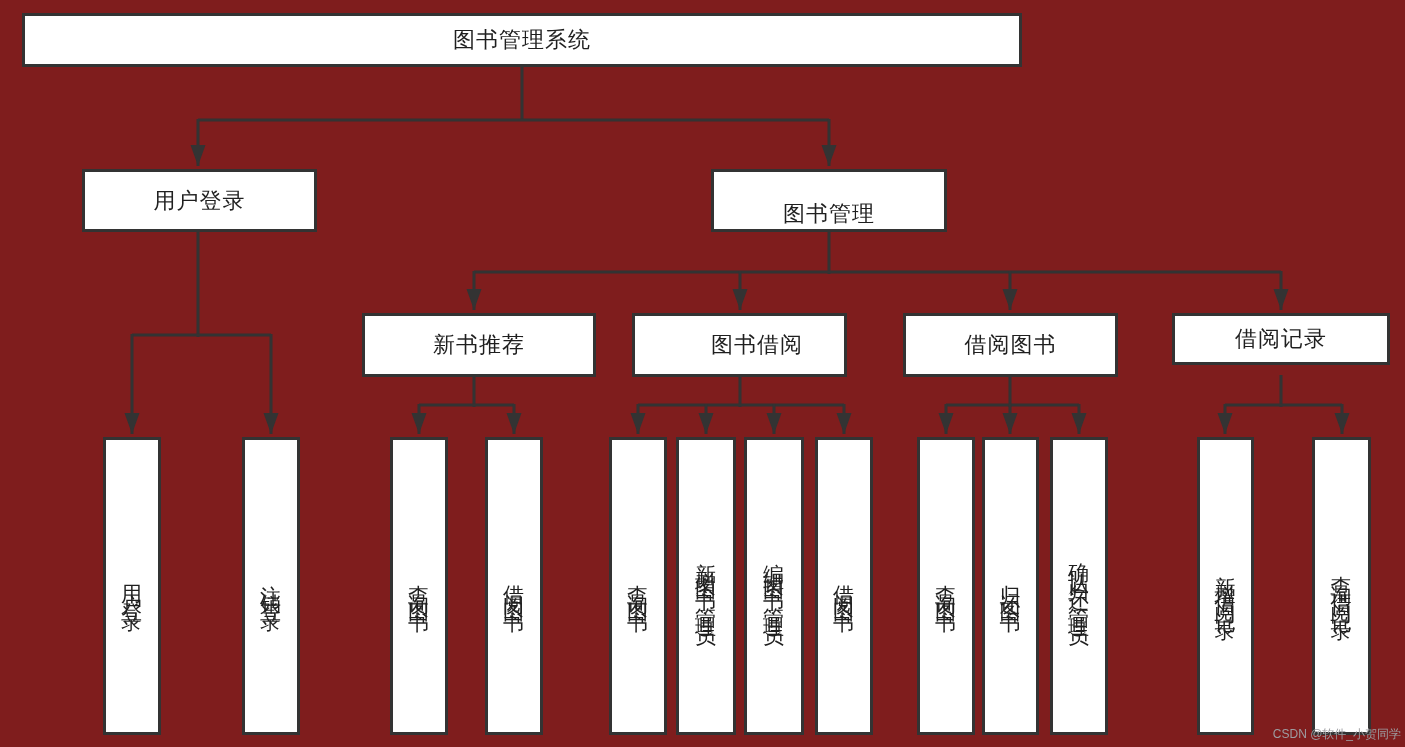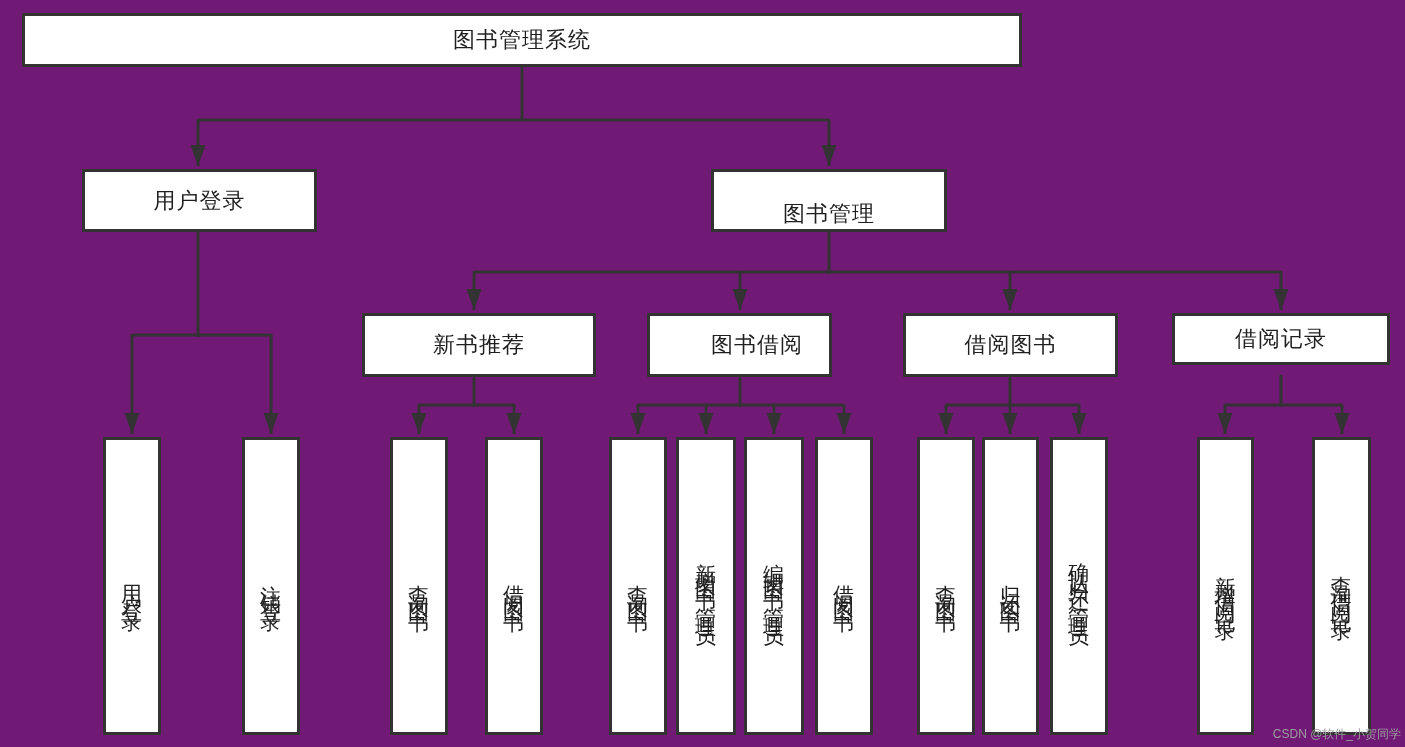--- a/index.html
+++ b/index.html
@@ -1,20 +1,20 @@
 <!DOCTYPE html>
 <html><head>
 <meta charset="utf-8">
 <style>
   html, body { margin: 0; padding: 0; background: #ffffff; }
   #stage {
     position: relative;
     width: 1405px;
     height: 747px;
-    background: #701a75;
+    background: #7f1d1d;
     font-family: "Liberation Sans", "DejaVu Sans", sans-serif;
     color: #1f1f1f;
     overflow: hidden;
   }
   #wires {
     position: absolute;
     left: 0; top: 0;
     width: 1405px; height: 747px;
   }
   #wires line { stroke: #333333; stroke-width: 3; fill: none; }
@@ -135,21 +135,21 @@
   <div class="hbox" style="left:82px; top:169px; width:235px; height:63px;">
     <span>用户登录</span>
   </div>
   <div class="hbox" style="left:711px; top:169px; width:236px; height:63px;align-items:flex-end;">
     <span>图书管理</span>
   </div>
 
   <div class="hbox" style="left:362px; top:313px; width:234px; height:64px;">
     <span>新书推荐</span>
   </div>
-  <div class="hbox" style="left:647px; top:313px; width:185px; height:64px;padding-left:35px;">
+  <div class="hbox" style="left:632px; top:313px; width:215px; height:64px;padding-left:35px;">
     <span>图书借阅</span>
   </div>
   <div class="hbox" style="left:903px; top:313px; width:215px; height:64px;">
     <span>借阅图书</span>
   </div>
   <div class="hbox" style="left:1172px; top:313px; width:218px; height:52px;">
     <span>借阅记录</span>
   </div>
 
   <div class="vbox" style="left:103px; width:58px;">

